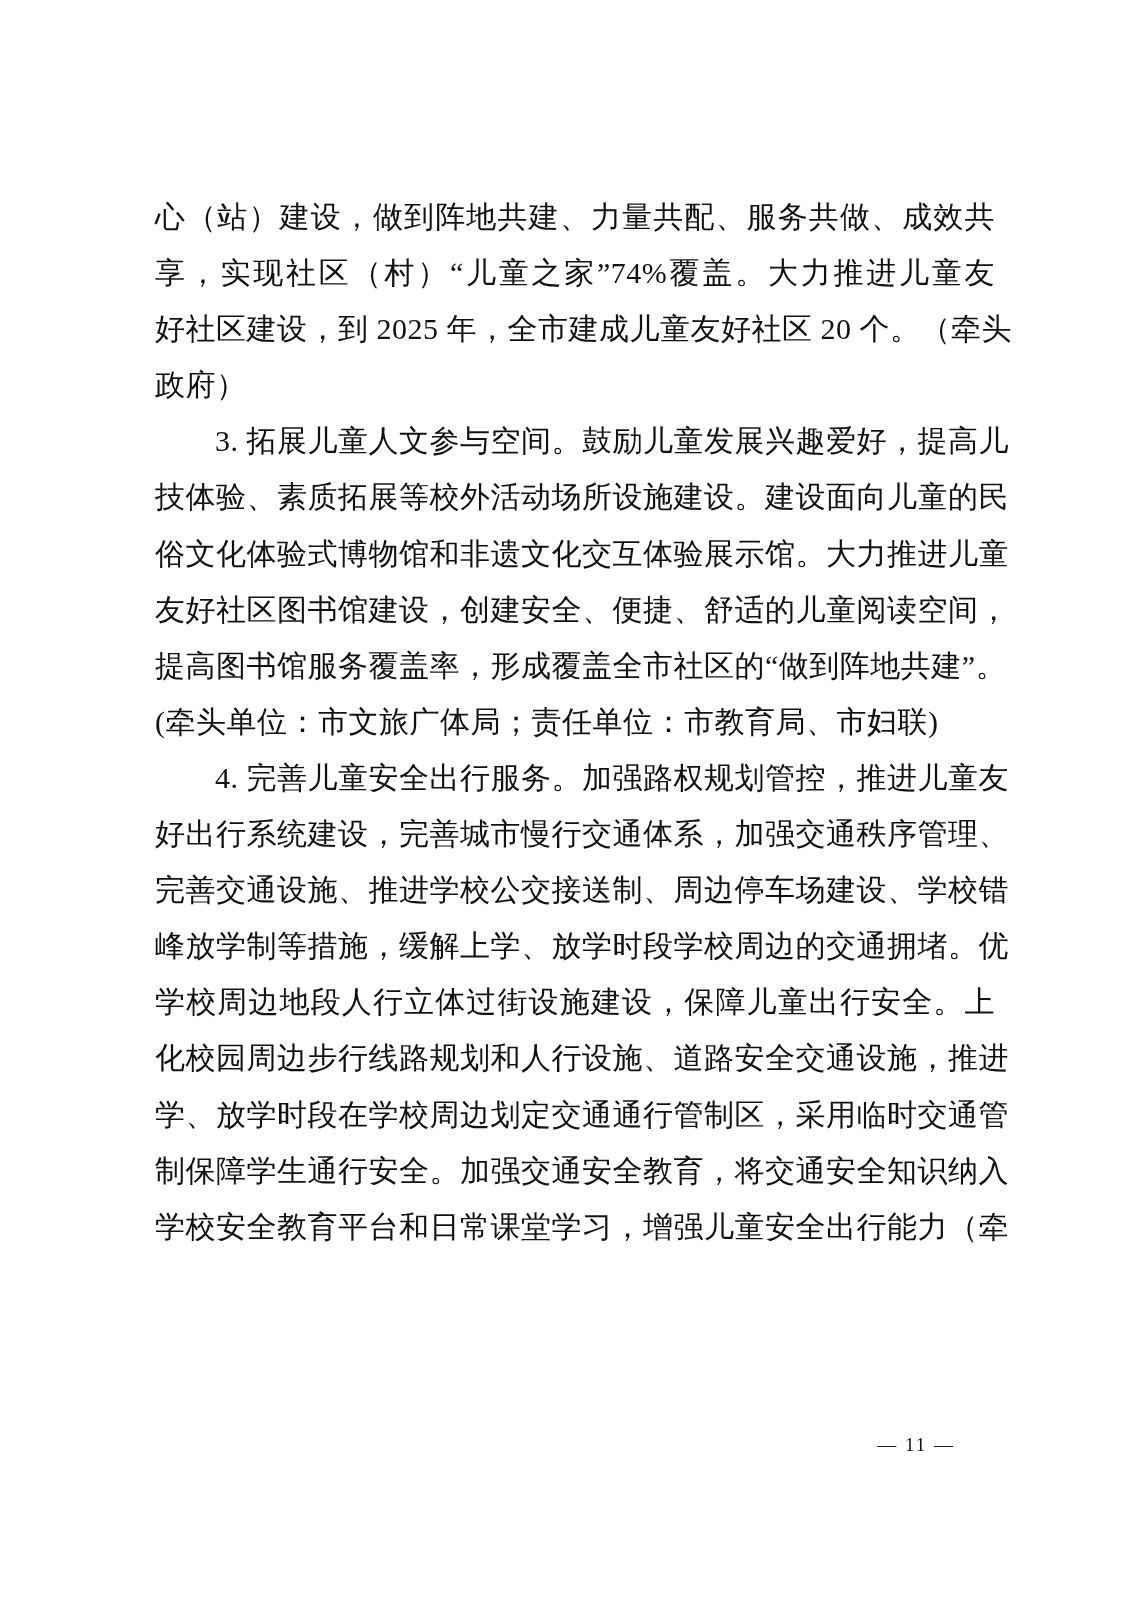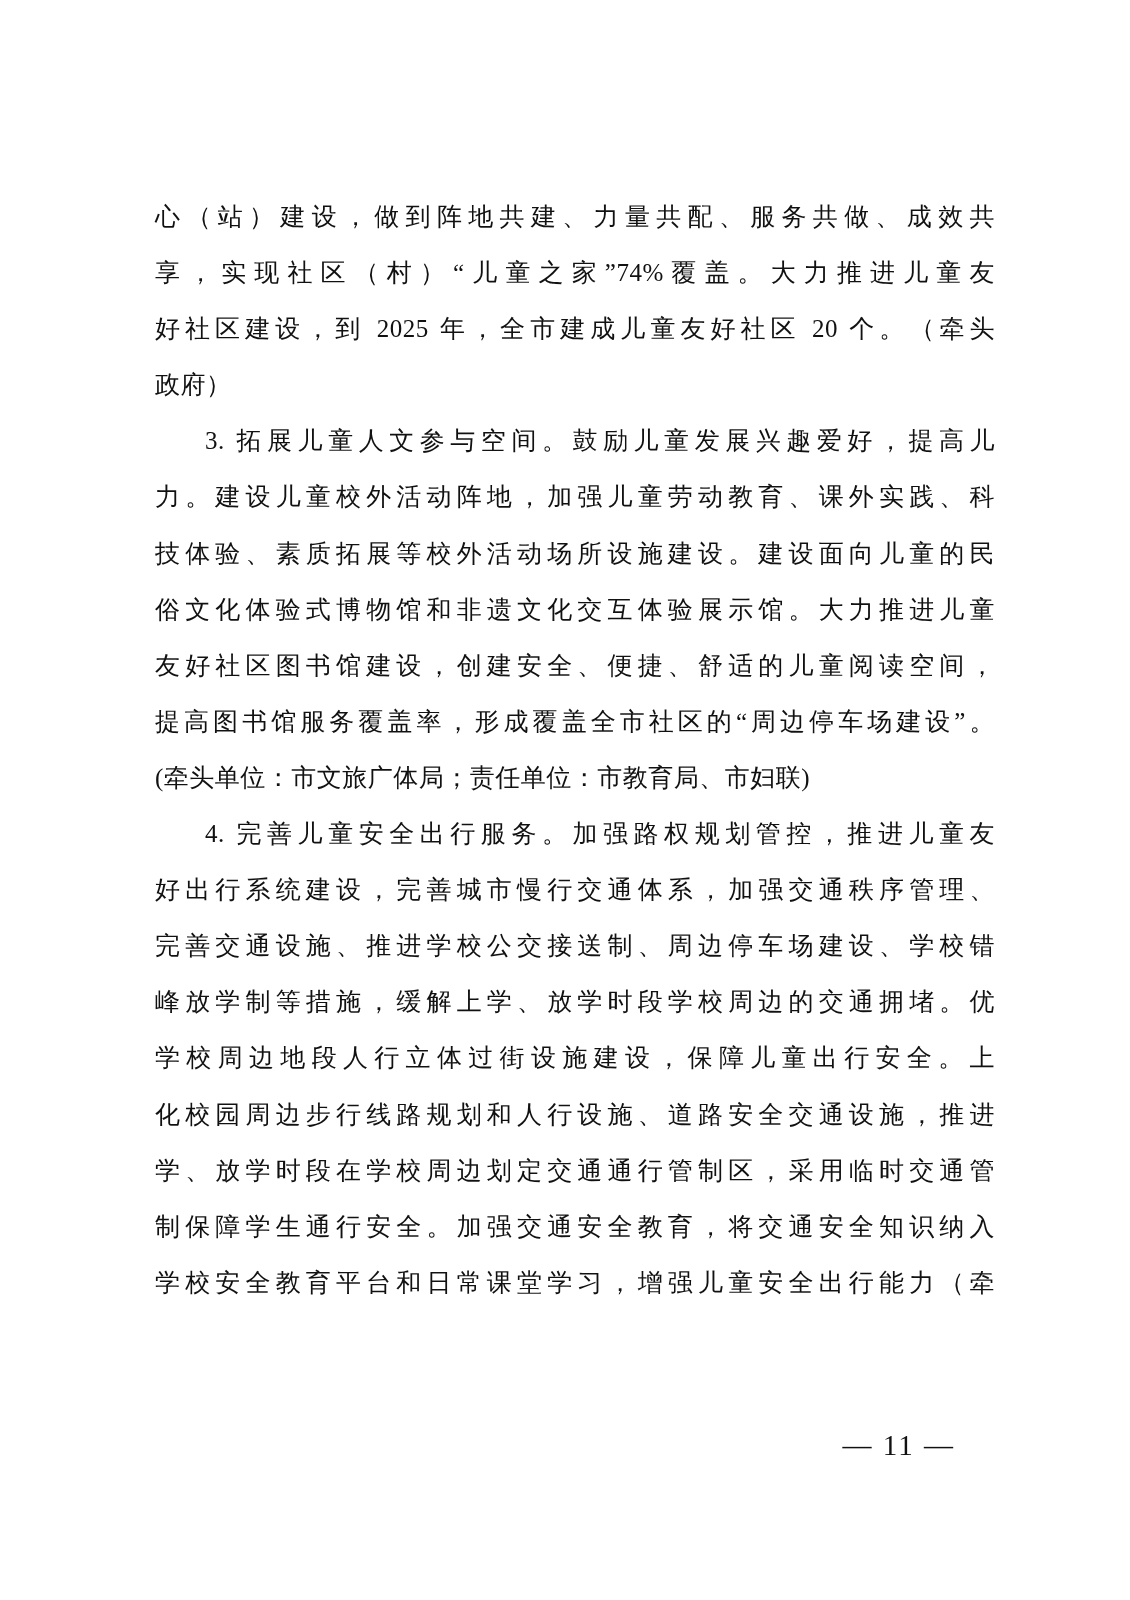--- a/index.html
+++ b/index.html
@@ -18,59 +18,58 @@
   }
   .doc-body {
     position: absolute;
     left: 155px;
     top: 189px;
     width: 840px;
   }
   .line {
     height: 56.1px;
     line-height: 56.1px;
-    font-size: 25px;
+    font-size: 30px;
     letter-spacing: 0.5px;
     white-space: nowrap;
     text-align: justify;
     text-align-last: justify;
     overflow: visible;
   }
   .line.short {
     text-align: left;
     text-align-last: left;
   }
   .line.indent {
     text-indent: 2em;
   }
   .page-footer {
     position: absolute;
     top: 1425px;
     right: 175px;
-    font-size: 29px;
+    font-size: 19px;
     line-height: 40px;
     letter-spacing: 2px;
     color: #111111;
   }
 </style>
 </head>
 <body>
 
 <div class="page">
   <div class="doc-body">
       <div class="line">心（站）建设，做到阵地共建、力量共配、服务共做、成效共</div>
       <div class="line">享，实现社区（村）“儿童之家”74%覆盖。大力推进儿童友</div>
       <div class="line">好社区建设，到 2025 年，全市建成儿童友好社区 20 个。（牵头</div>
       <div class="line short">政府）</div>
       <div class="line indent">3. 拓展儿童人文参与空间。鼓励儿童发展兴趣爱好，提高儿</div>
-      <div class="line">力。建设儿童校外活动阵地，加强儿童劳动教育、课外实践、科</div>
       <div class="line">技体验、素质拓展等校外活动场所设施建设。建设面向儿童的民</div>
       <div class="line">俗文化体验式博物馆和非遗文化交互体验展示馆。大力推进儿童</div>
       <div class="line">友好社区图书馆建设，创建安全、便捷、舒适的儿童阅读空间，</div>
-      <div class="line">提高图书馆服务覆盖率，形成覆盖全市社区的“周边停车场建设”。</div>
+      <div class="line">提高图书馆服务覆盖率，形成覆盖全市社区的“做到阵地共建”。</div>
       <div class="line short">(牵头单位：市文旅广体局；责任单位：市教育局、市妇联)</div>
       <div class="line indent">4. 完善儿童安全出行服务。加强路权规划管控，推进儿童友</div>
       <div class="line">好出行系统建设，完善城市慢行交通体系，加强交通秩序管理、</div>
       <div class="line">完善交通设施、推进学校公交接送制、周边停车场建设、学校错</div>
       <div class="line">峰放学制等措施，缓解上学、放学时段学校周边的交通拥堵。优</div>
       <div class="line">学校周边地段人行立体过街设施建设，保障儿童出行安全。上</div>
       <div class="line">化校园周边步行线路规划和人行设施、道路安全交通设施，推进</div>
       <div class="line">学、放学时段在学校周边划定交通通行管制区，采用临时交通管</div>
       <div class="line">制保障学生通行安全。加强交通安全教育，将交通安全知识纳入</div>
       <div class="line">学校安全教育平台和日常课堂学习，增强儿童安全出行能力（牵</div>

